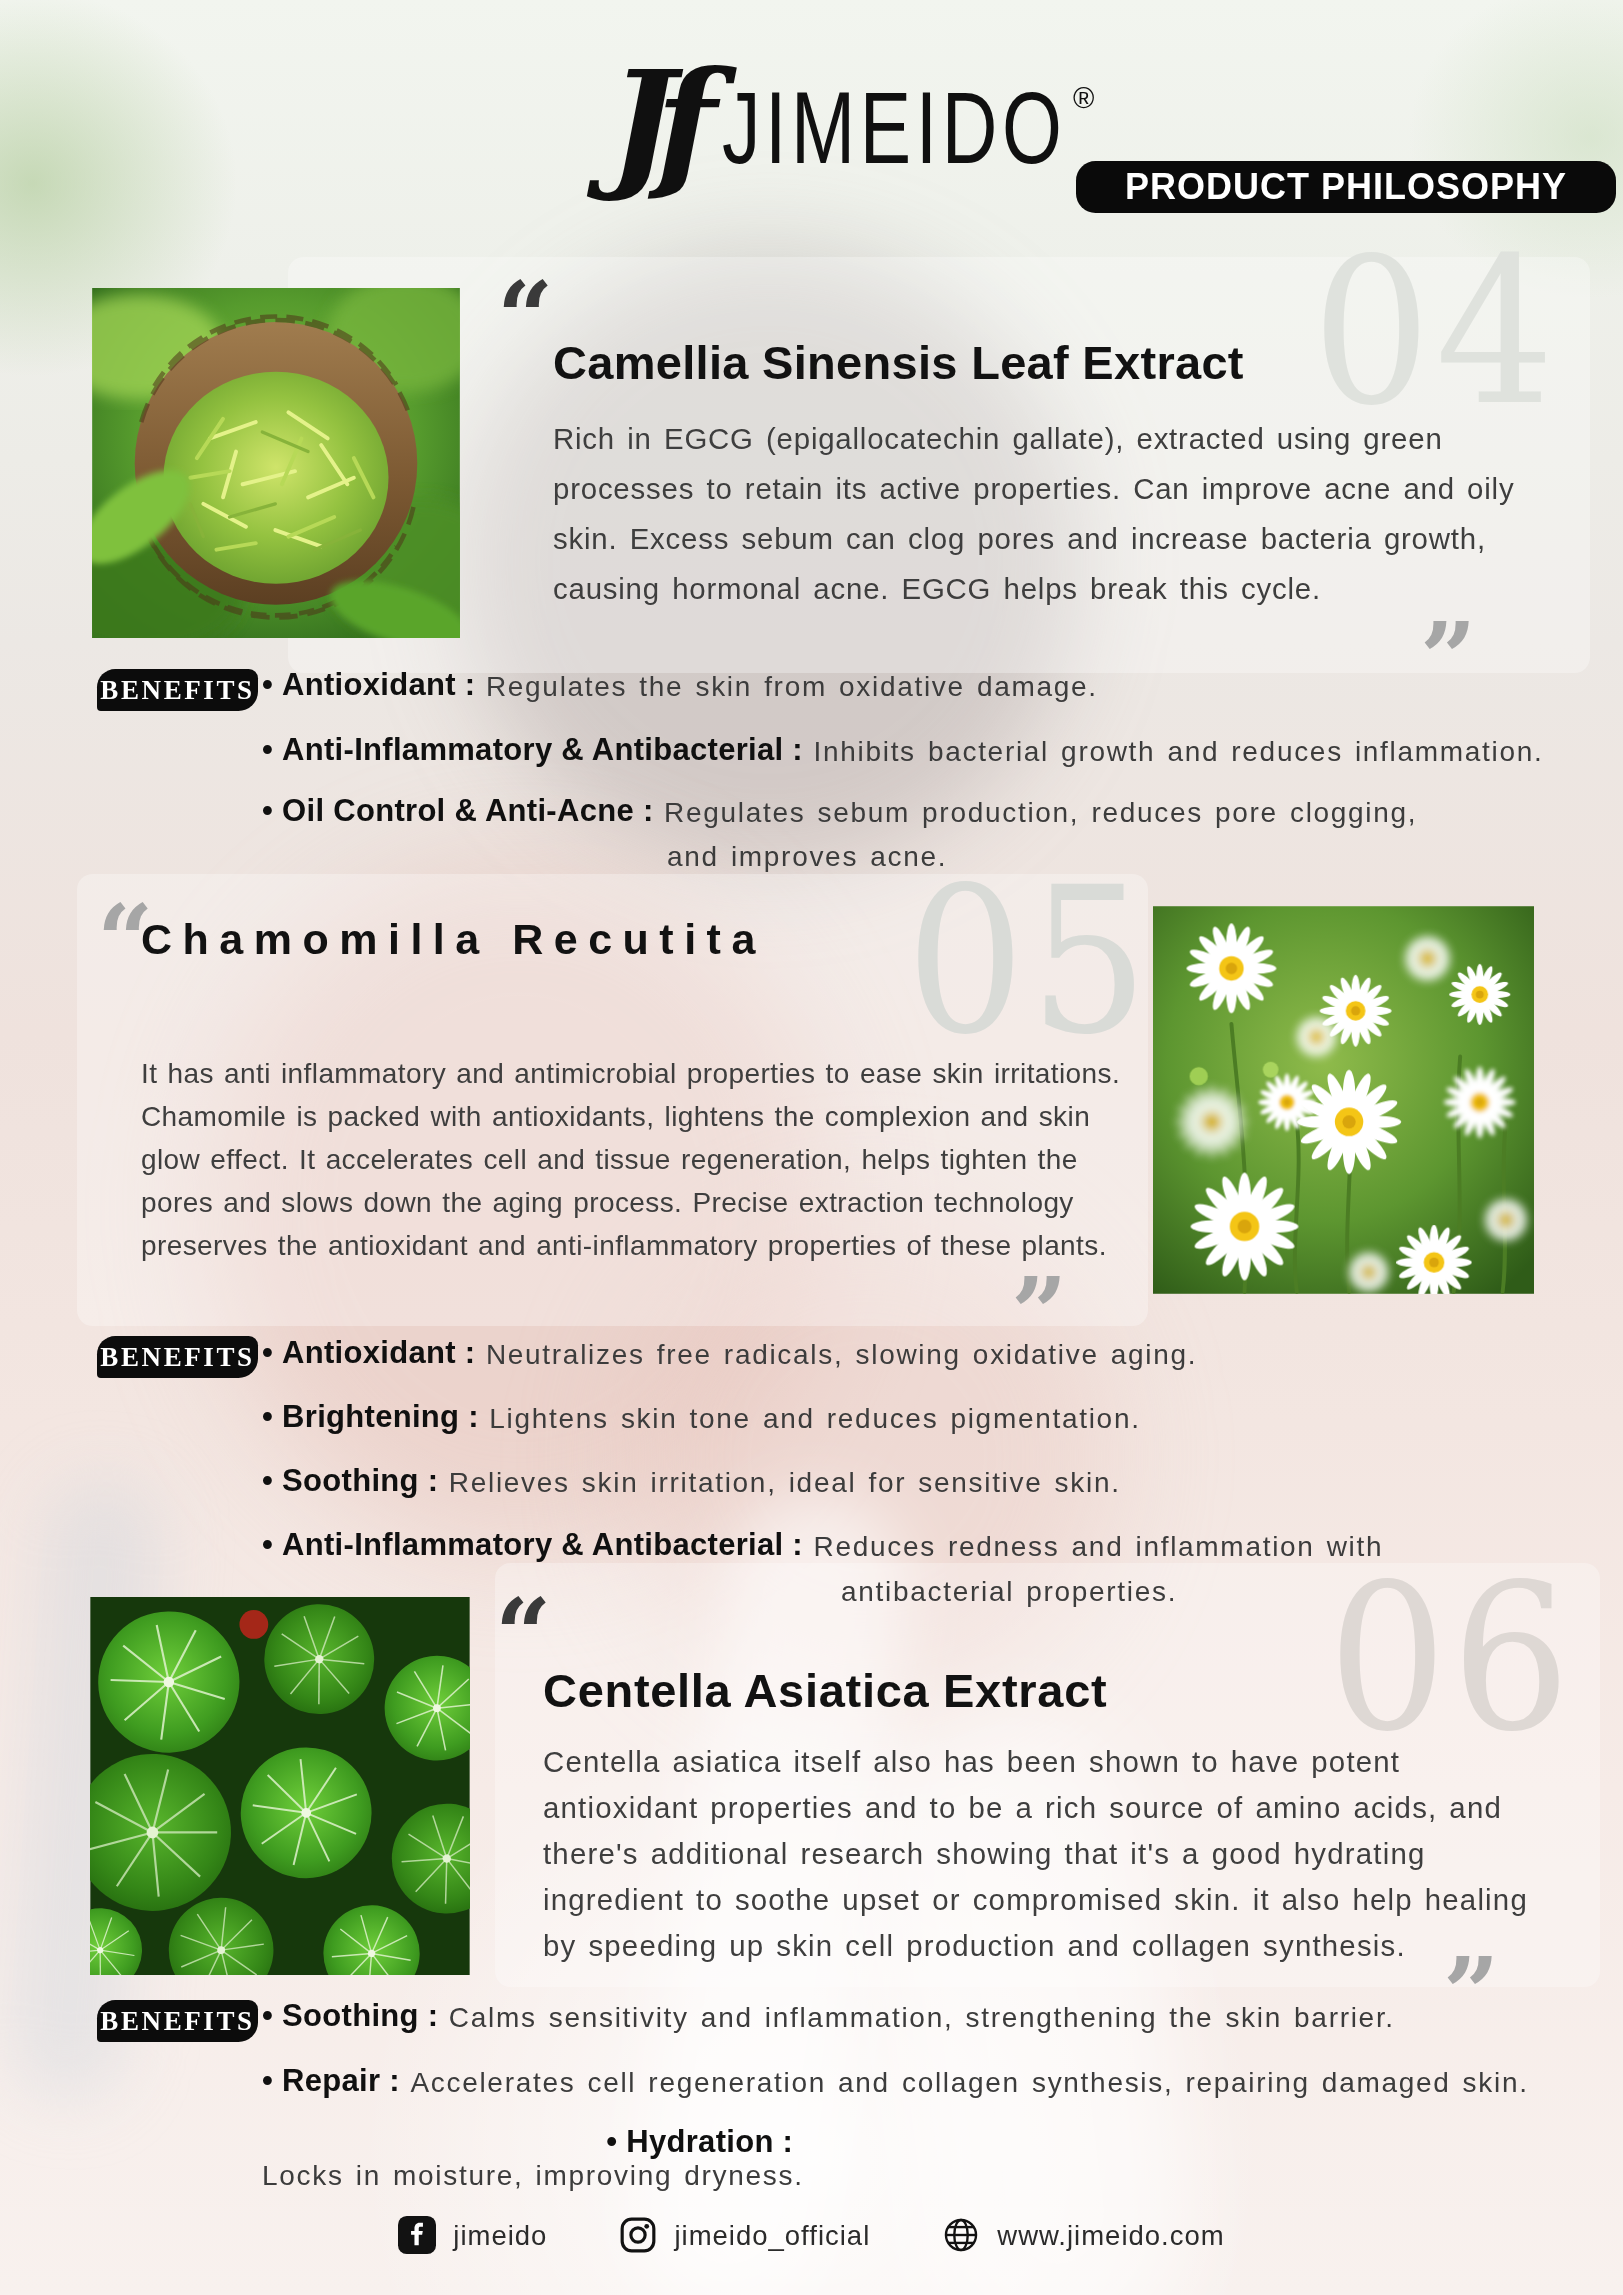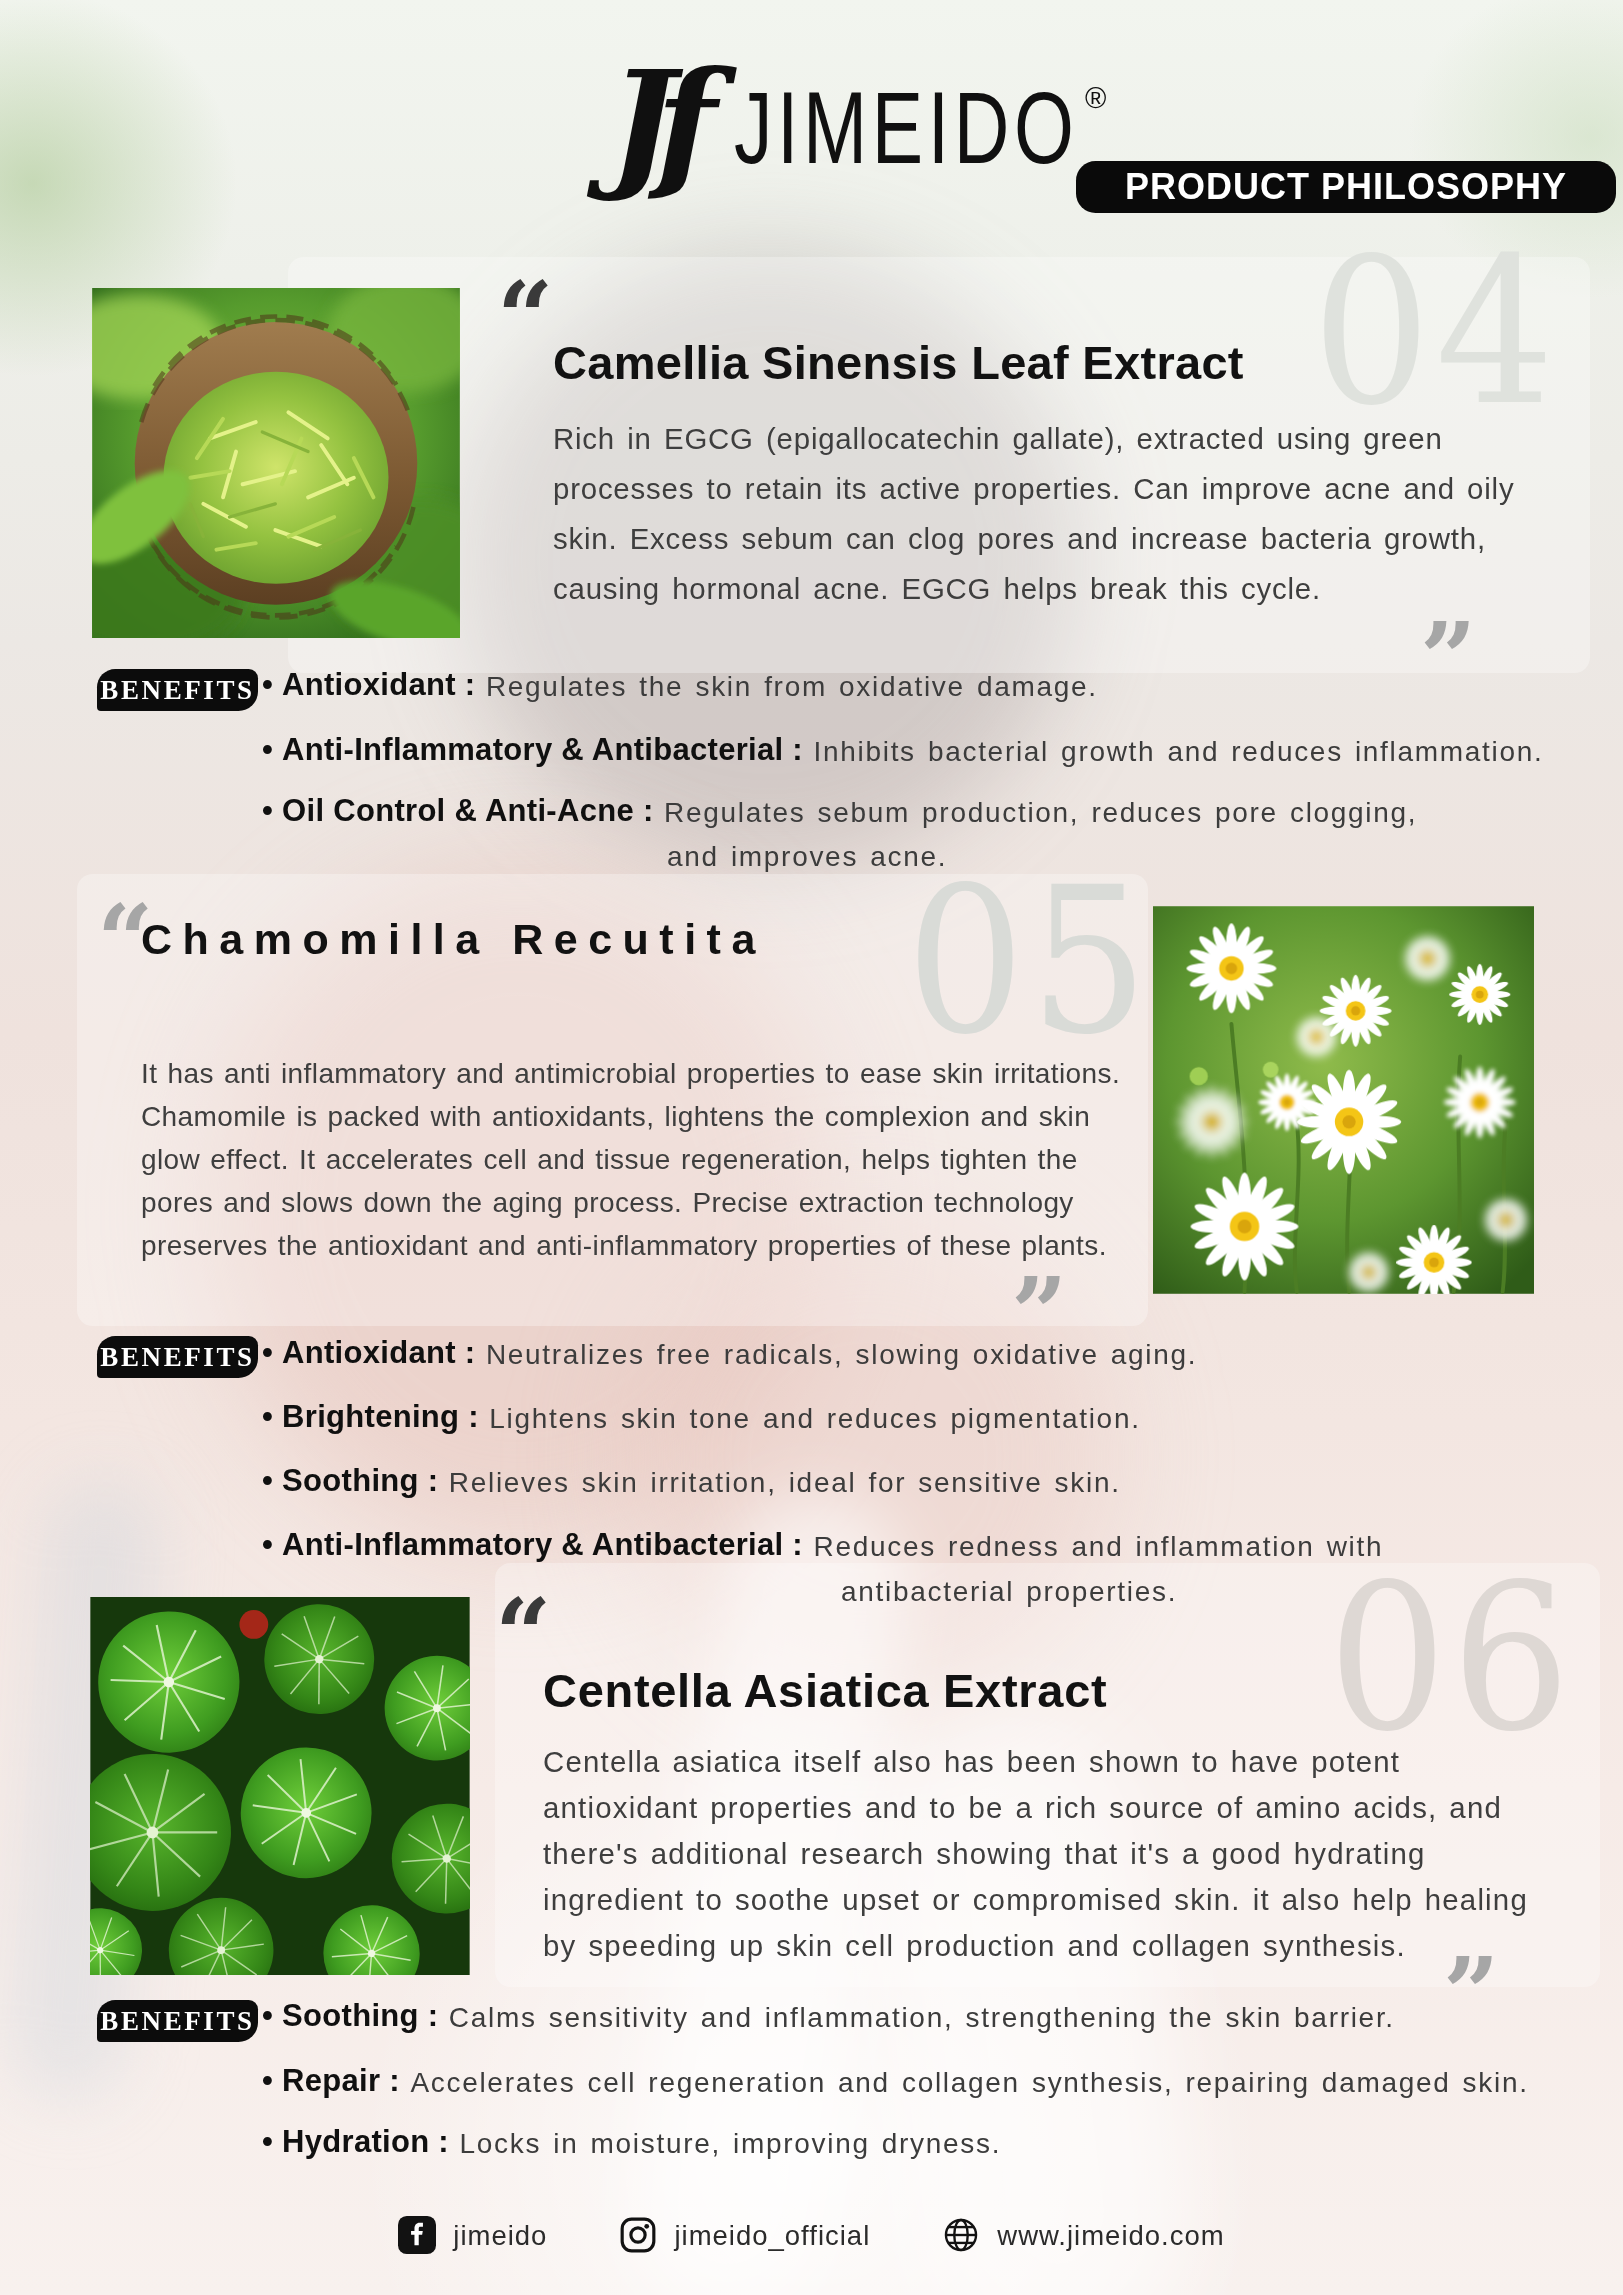--- a/index.html
+++ b/index.html
@@ -11,21 +11,21 @@
       radial-gradient(16% 10% at 98% 6%, rgba(196,218,182,.5), rgba(196,218,182,0) 70%),
       radial-gradient(40% 28% at 50% 94%, rgba(255,255,255,.85), rgba(255,255,255,0) 70%),
       linear-gradient(180deg,#f2f5ef 0%,#eef0ea 12%,#ece8e4 28%,#efe2dd 45%,#f3e6e1 62%,#f6ebe7 78%,#f8f1ee 100%);
   }
   .blur-blob{position:absolute;border-radius:50%;pointer-events:none;}
   .veil{position:absolute;background:rgba(255,255,255,.30);border-radius:15.7px;}
 
   
   .logo-row{position:absolute;left:609px;top:52px;display:flex;align-items:flex-start;}
   .monogram{font-family:"DejaVu Serif",serif;font-style:italic;font-weight:bold;
-    font-size:141px;line-height:141px;color:#101010;letter-spacing:-0.14em;margin-right:37px;}
+    font-size:141px;line-height:141px;color:#101010;letter-spacing:-0.14em;margin-right:25px;}
   .logotype{font-size:77px;line-height:77px;letter-spacing:4.6px;color:#101010;
     transform:scaleY(1.32);transform-origin:center;margin-top:38px;font-weight:400;}
   .regmark{font-size:29px;color:#101010;margin:30px 0 0 6.5px;}
   .banner{position:absolute;left:1076px;top:161px;width:540px;height:52px;background:#0a0a0a;
     border-radius:19.6px;display:flex;align-items:center;justify-content:center;
     color:#ffffff;font-weight:bold;font-size:36px;letter-spacing:1px;}
 
   
   .big-num{position:absolute;font-family:"DejaVu Serif",serif;font-size:203px;line-height:183px;
     letter-spacing:5.2px;transform:scaleX(.92);transform-origin:left top;z-index:1;}
@@ -341,21 +341,21 @@
 
   <div class="badge" style="left:97px;top:2000px;">BENEFITS</div>
   <div class="benefit" style="left:262px;top:1998px;">
     <span class="b-name">Soothing :</span>
     <span class="b-desc">Calms sensitivity and inflammation, strengthening the skin barrier.</span>
   </div>
   <div class="benefit" style="left:262px;top:2063px;">
     <span class="b-name">Repair :</span>
     <span class="b-desc">Accelerates cell regeneration and collagen synthesis, repairing damaged skin.</span>
   </div>
-  <div class="benefit" style="left:262px;top:2124px;">
+  <div class="benefit" style="left:262px;top:2124px;flex-direction:column;">
     <span class="b-name">Hydration :</span>
     <span class="b-desc">Locks in moisture, improving dryness.</span>
   </div>
 
   <div class="footer">
     <div class="f-item">
       <span>
         <svg width="38" height="38" viewBox="0 0 48 48">
           <rect width="48" height="48" rx="11" fill="#121212"></rect>
           <path d="M31.5 13.5h-3.6c-0.9 0-1.7 0.9-1.7 1.9v3.4h5.1l-0.8 5h-4.3v13h-5.4v-13h-4.3v-5h4.3v-3.2c0-4 2.6-7.1 6.4-7.1h4.3z" fill="#ffffff"></path>

